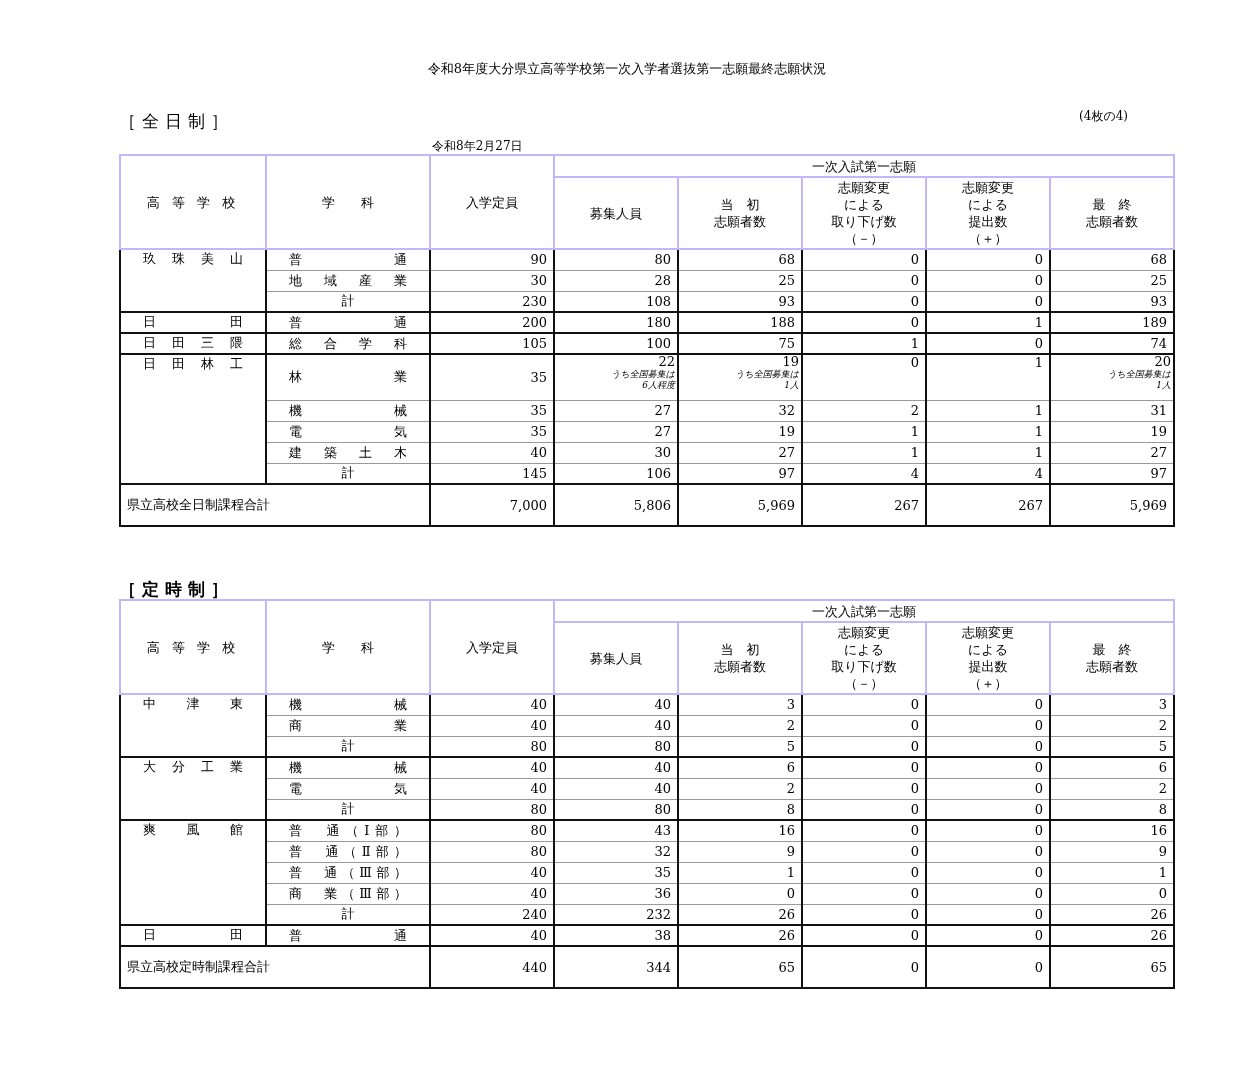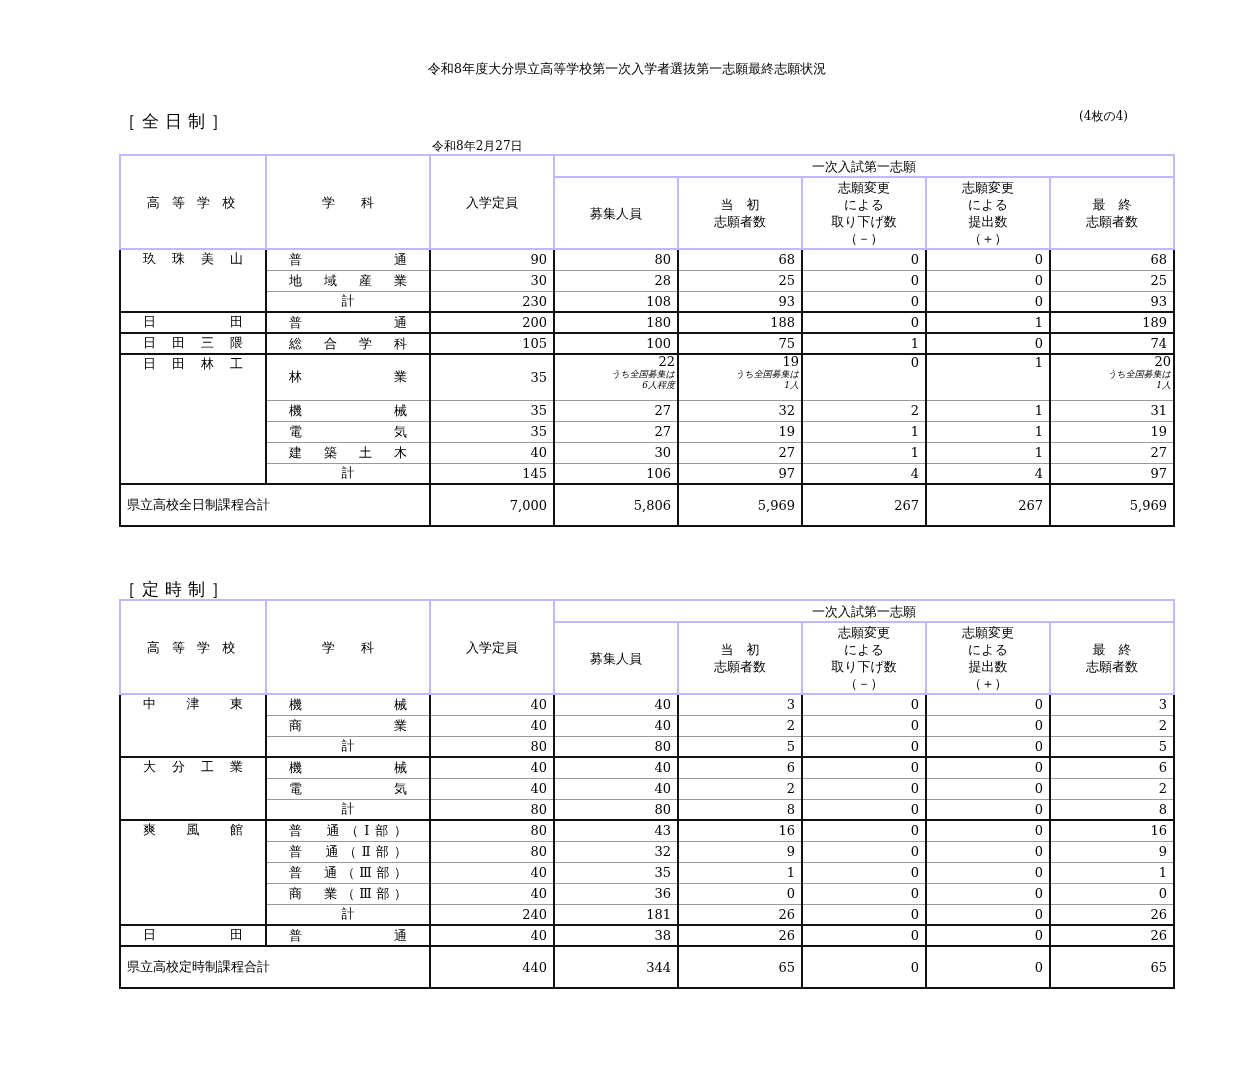--- a/index.html
+++ b/index.html
@@ -179,21 +179,21 @@
     <td class="num thickR">7,000</td>
     <td class="num thickR">5,806</td>
     <td class="num thickR">5,969</td>
     <td class="num thickR">267</td>
     <td class="num thickR">267</td>
     <td class="num thickR">5,969</td>
   </tr>
 </tbody>
   </table>
 
-<div class="section-label" style="top:578px;">［定時制］</div>
+<div class="section-label" style="top:578px;font-weight:bold;">［定時制］</div>
 
 <table class="grid" style="top:599px; width:1054px;">
   <colgroup>
     <col style="width:146px">
       <col style="width:164px">
       <col style="width:124px">
       <col style="width:124px">
     <col style="width:124px">
       <col style="width:124px">
       <col style="width:124px">
@@ -304,21 +304,21 @@
         <td class="num thickR">40</td>
         <td class="num thickR">36</td>
         <td class="num thickR">0</td>
         <td class="num thickR">0</td>
         <td class="num thickR">0</td>
         <td class="num thickR">0</td>
       </tr>
       <tr style="height: 21px;">
         <td class="subtotal-label thickR blkT">計</td>
         <td class="num thickR blkT">240</td>
-        <td class="num thickR blkT">181</td>
+        <td class="num thickR blkT">232</td>
         <td class="num thickR blkT">26</td>
         <td class="num thickR blkT">0</td>
         <td class="num thickR blkT">0</td>
         <td class="num thickR blkT">26</td>
       </tr>
       <tr style="height: 21px;">
         <td rowspan="1" class="school thickL thickR thickT">日田</td>
         <td class="dept thickR thickT">普通</td>
         <td class="num thickR thickT">40</td>
         <td class="num thickR thickT">38</td>

